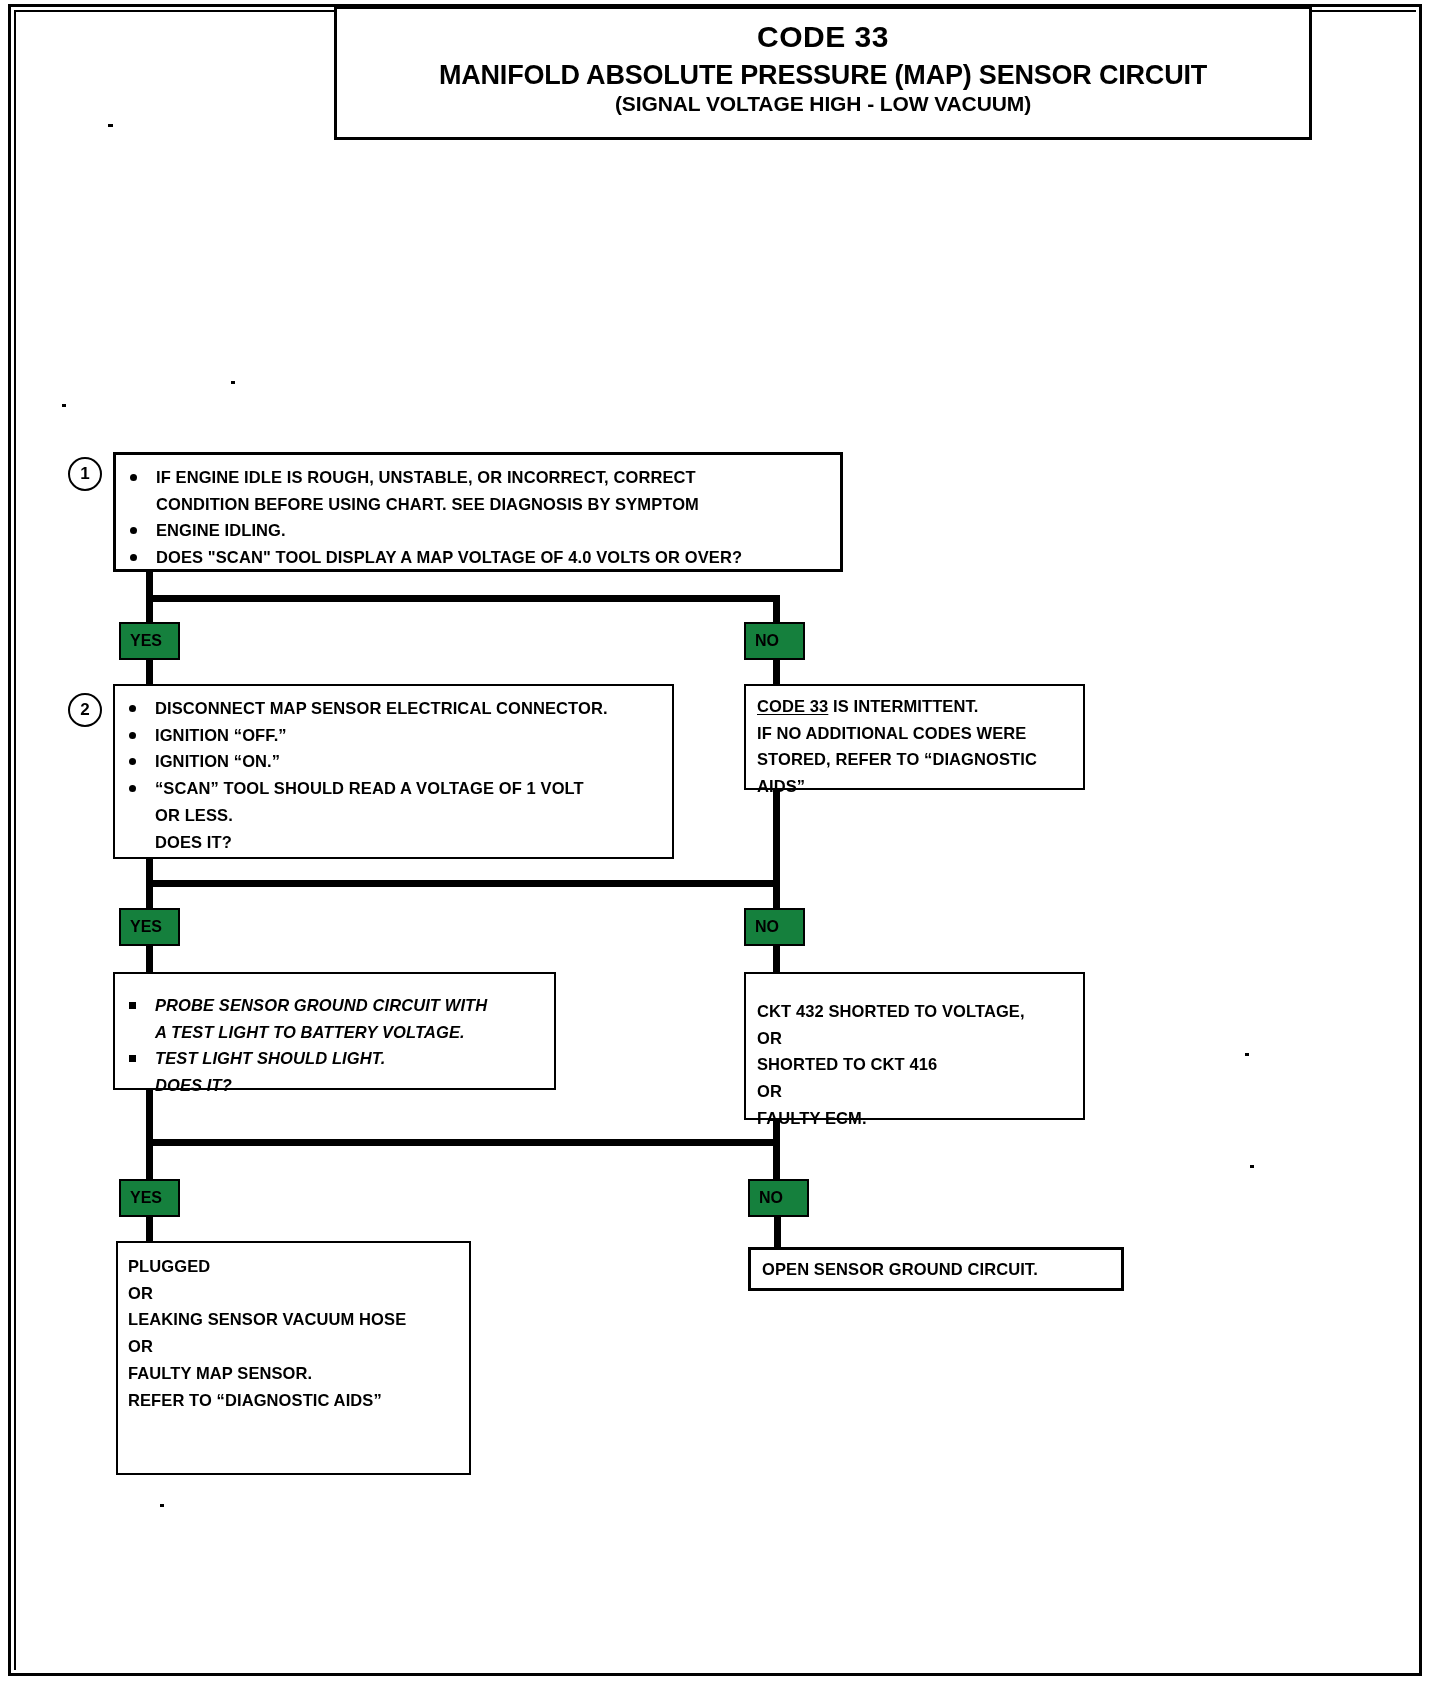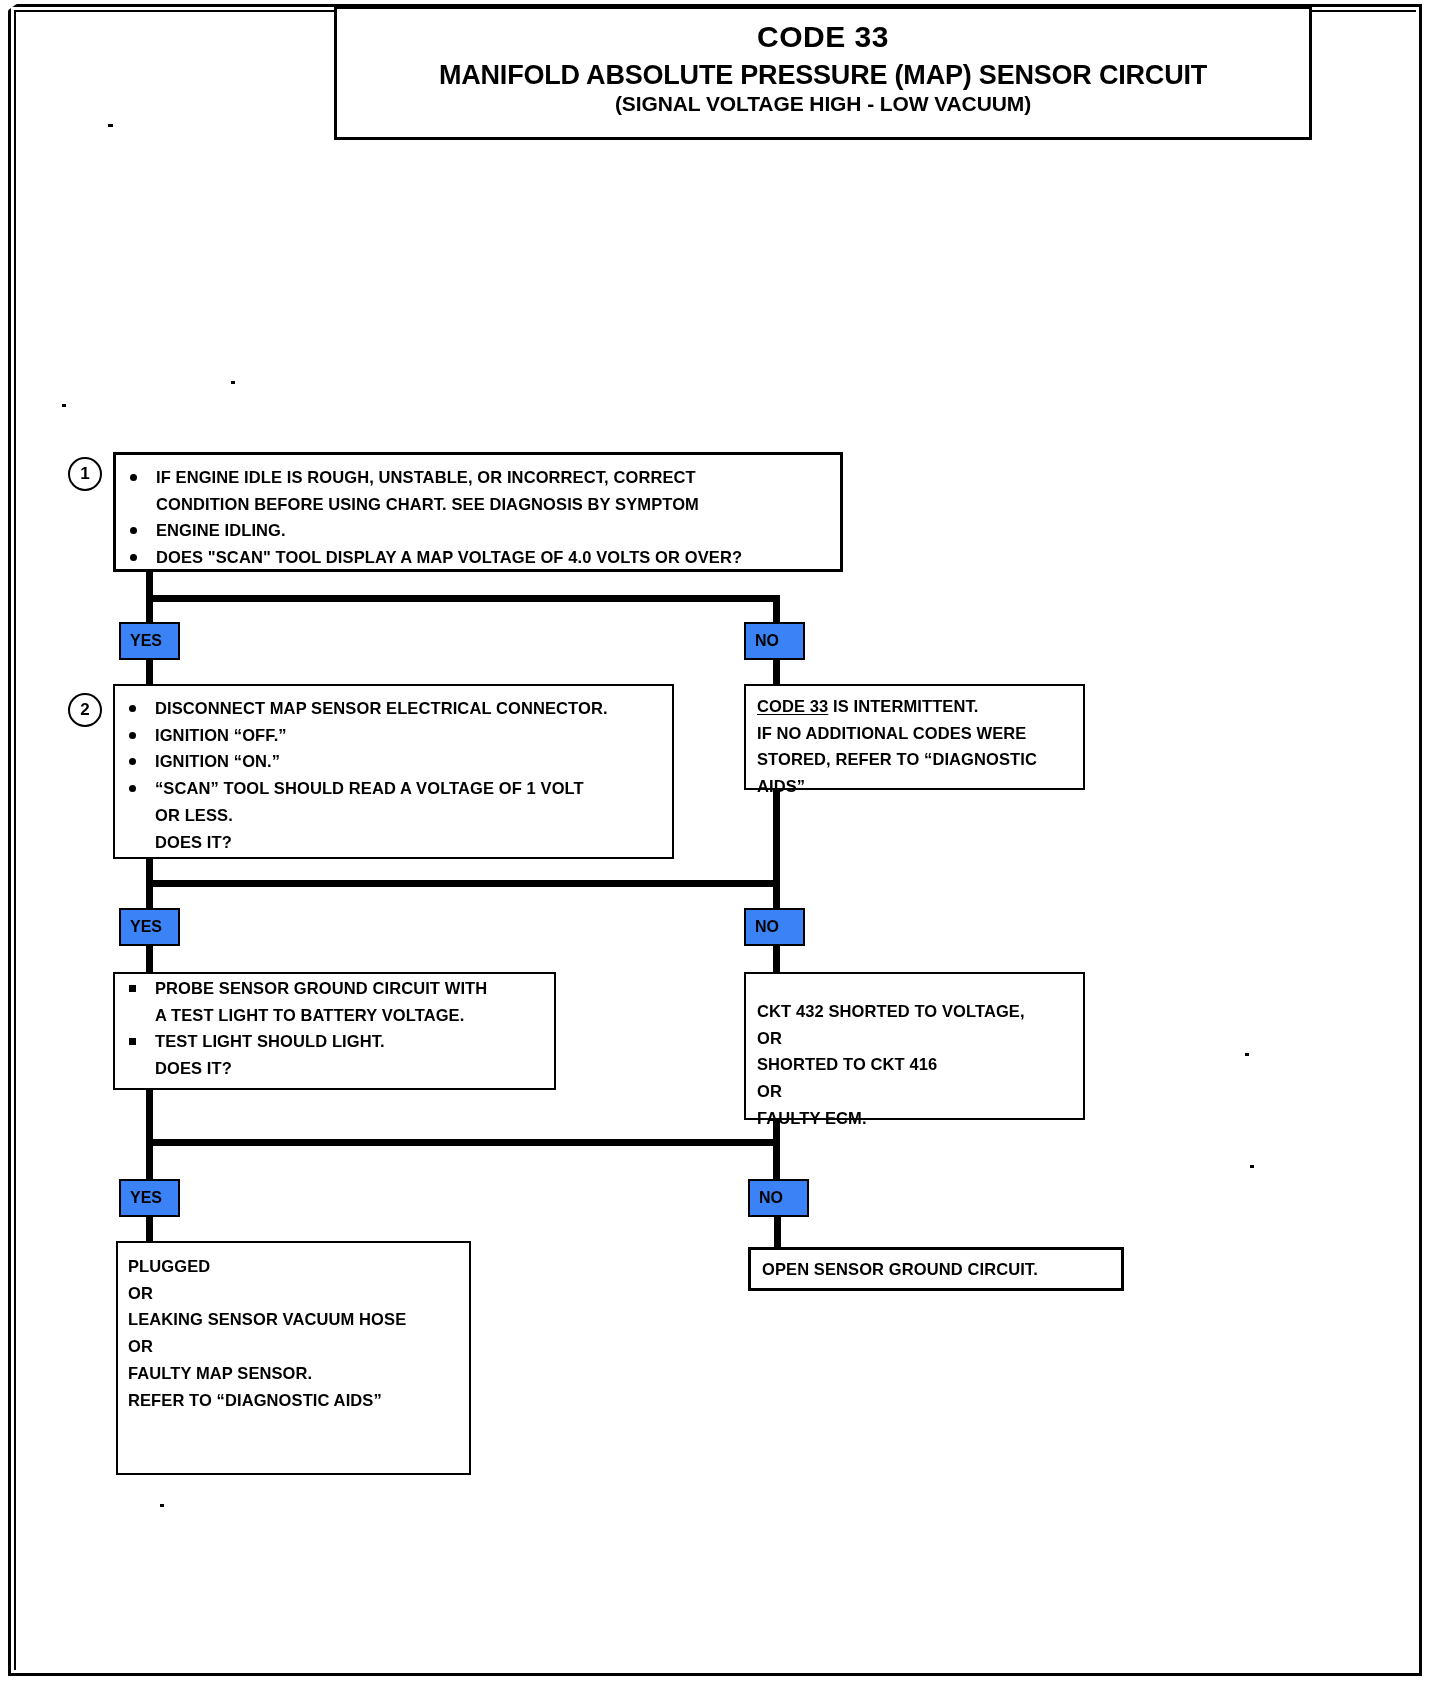--- a/index.html
+++ b/index.html
@@ -9,21 +9,20 @@
   }
   body {
     font-family: "Liberation Sans", sans-serif;
   }
   #page {
     position: relative;
     width: 1440px;
     height: 1690px;
     background: #ffffff;
     overflow: hidden;
-    border-radius: 32px;
   }
 
   
   .page-frame {
     position: absolute;
     left: 8px;
     top: 4px;
     width: 1414px;
     height: 1672px;
     border: 3px solid #000;
@@ -152,21 +151,21 @@
     font-weight: bold;
     color: #000;
     z-index: 6;
   }
 
   
   .branch-label {
     position: absolute;
     border: 2px solid #000;
     box-sizing: border-box;
-    background: #3b82f6;
+    background: #15803d;
     font-size: 16px;
     font-weight: bold;
     color: #000;
     display: flex;
     align-items: center;
     padding-left: 9px;
     z-index: 6;
   }
 
   
@@ -288,21 +287,21 @@
     <span>YES</span>
   </div>
   <div class="branch-label" style="left:744px;top:908px;width:61px;height:38px;">
     <span>NO</span>
   </div>
 
   <div class="ln" style="left:146px;top:946px;width:7px;height:26px;"></div>
   <div class="ln" style="left:773px;top:946px;width:7px;height:26px;"></div>
 
   <div class="node-box" style="left:113px;top:972px;width:443px;height:118px;">
-    <ul class="bullet-list" style="margin:1px 0 0 10px;">
+    <ul class="bullet-list" style="margin:18px 0 0 10px;font-style:italic;">
       <li class="sq-bullet">
         <span>PROBE SENSOR GROUND CIRCUIT WITH</span>
       </li>
       <li style="padding-left:30px;">
         <span>A TEST LIGHT TO BATTERY VOLTAGE.</span>
       </li>
       <li class="sq-bullet">
         <span>TEST LIGHT SHOULD LIGHT.</span>
       </li>
       <li style="padding-left:30px;">

